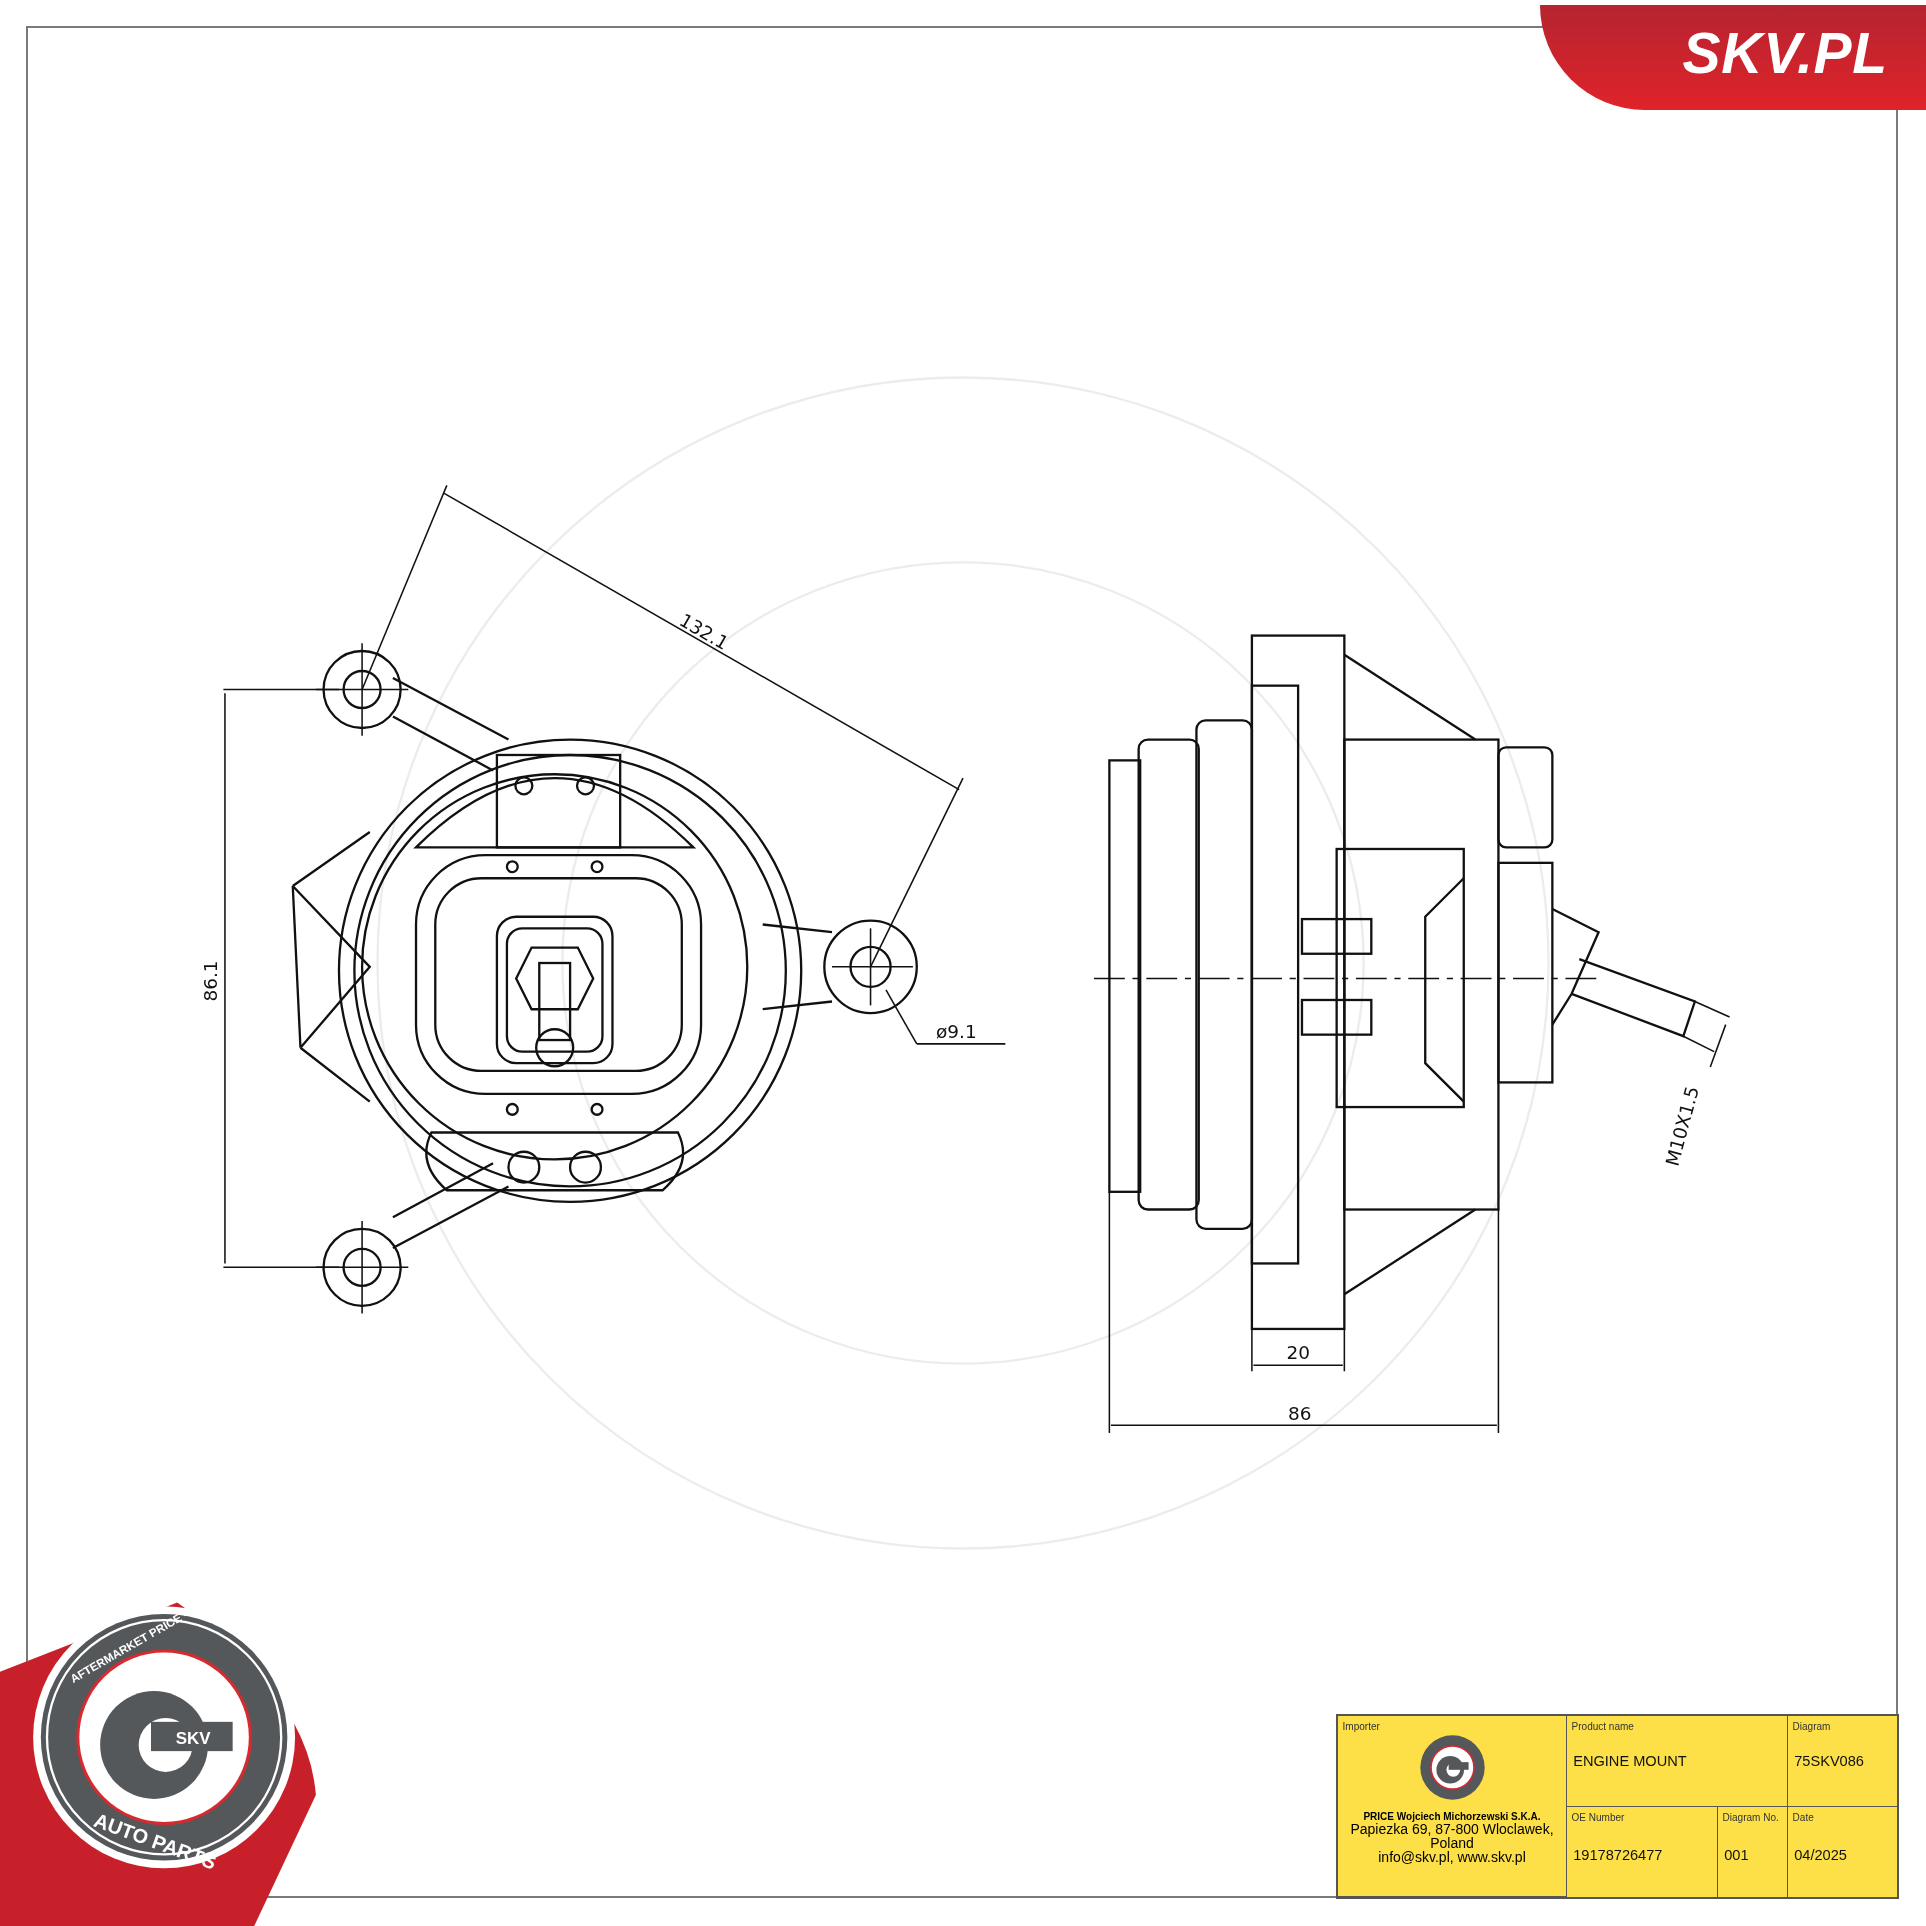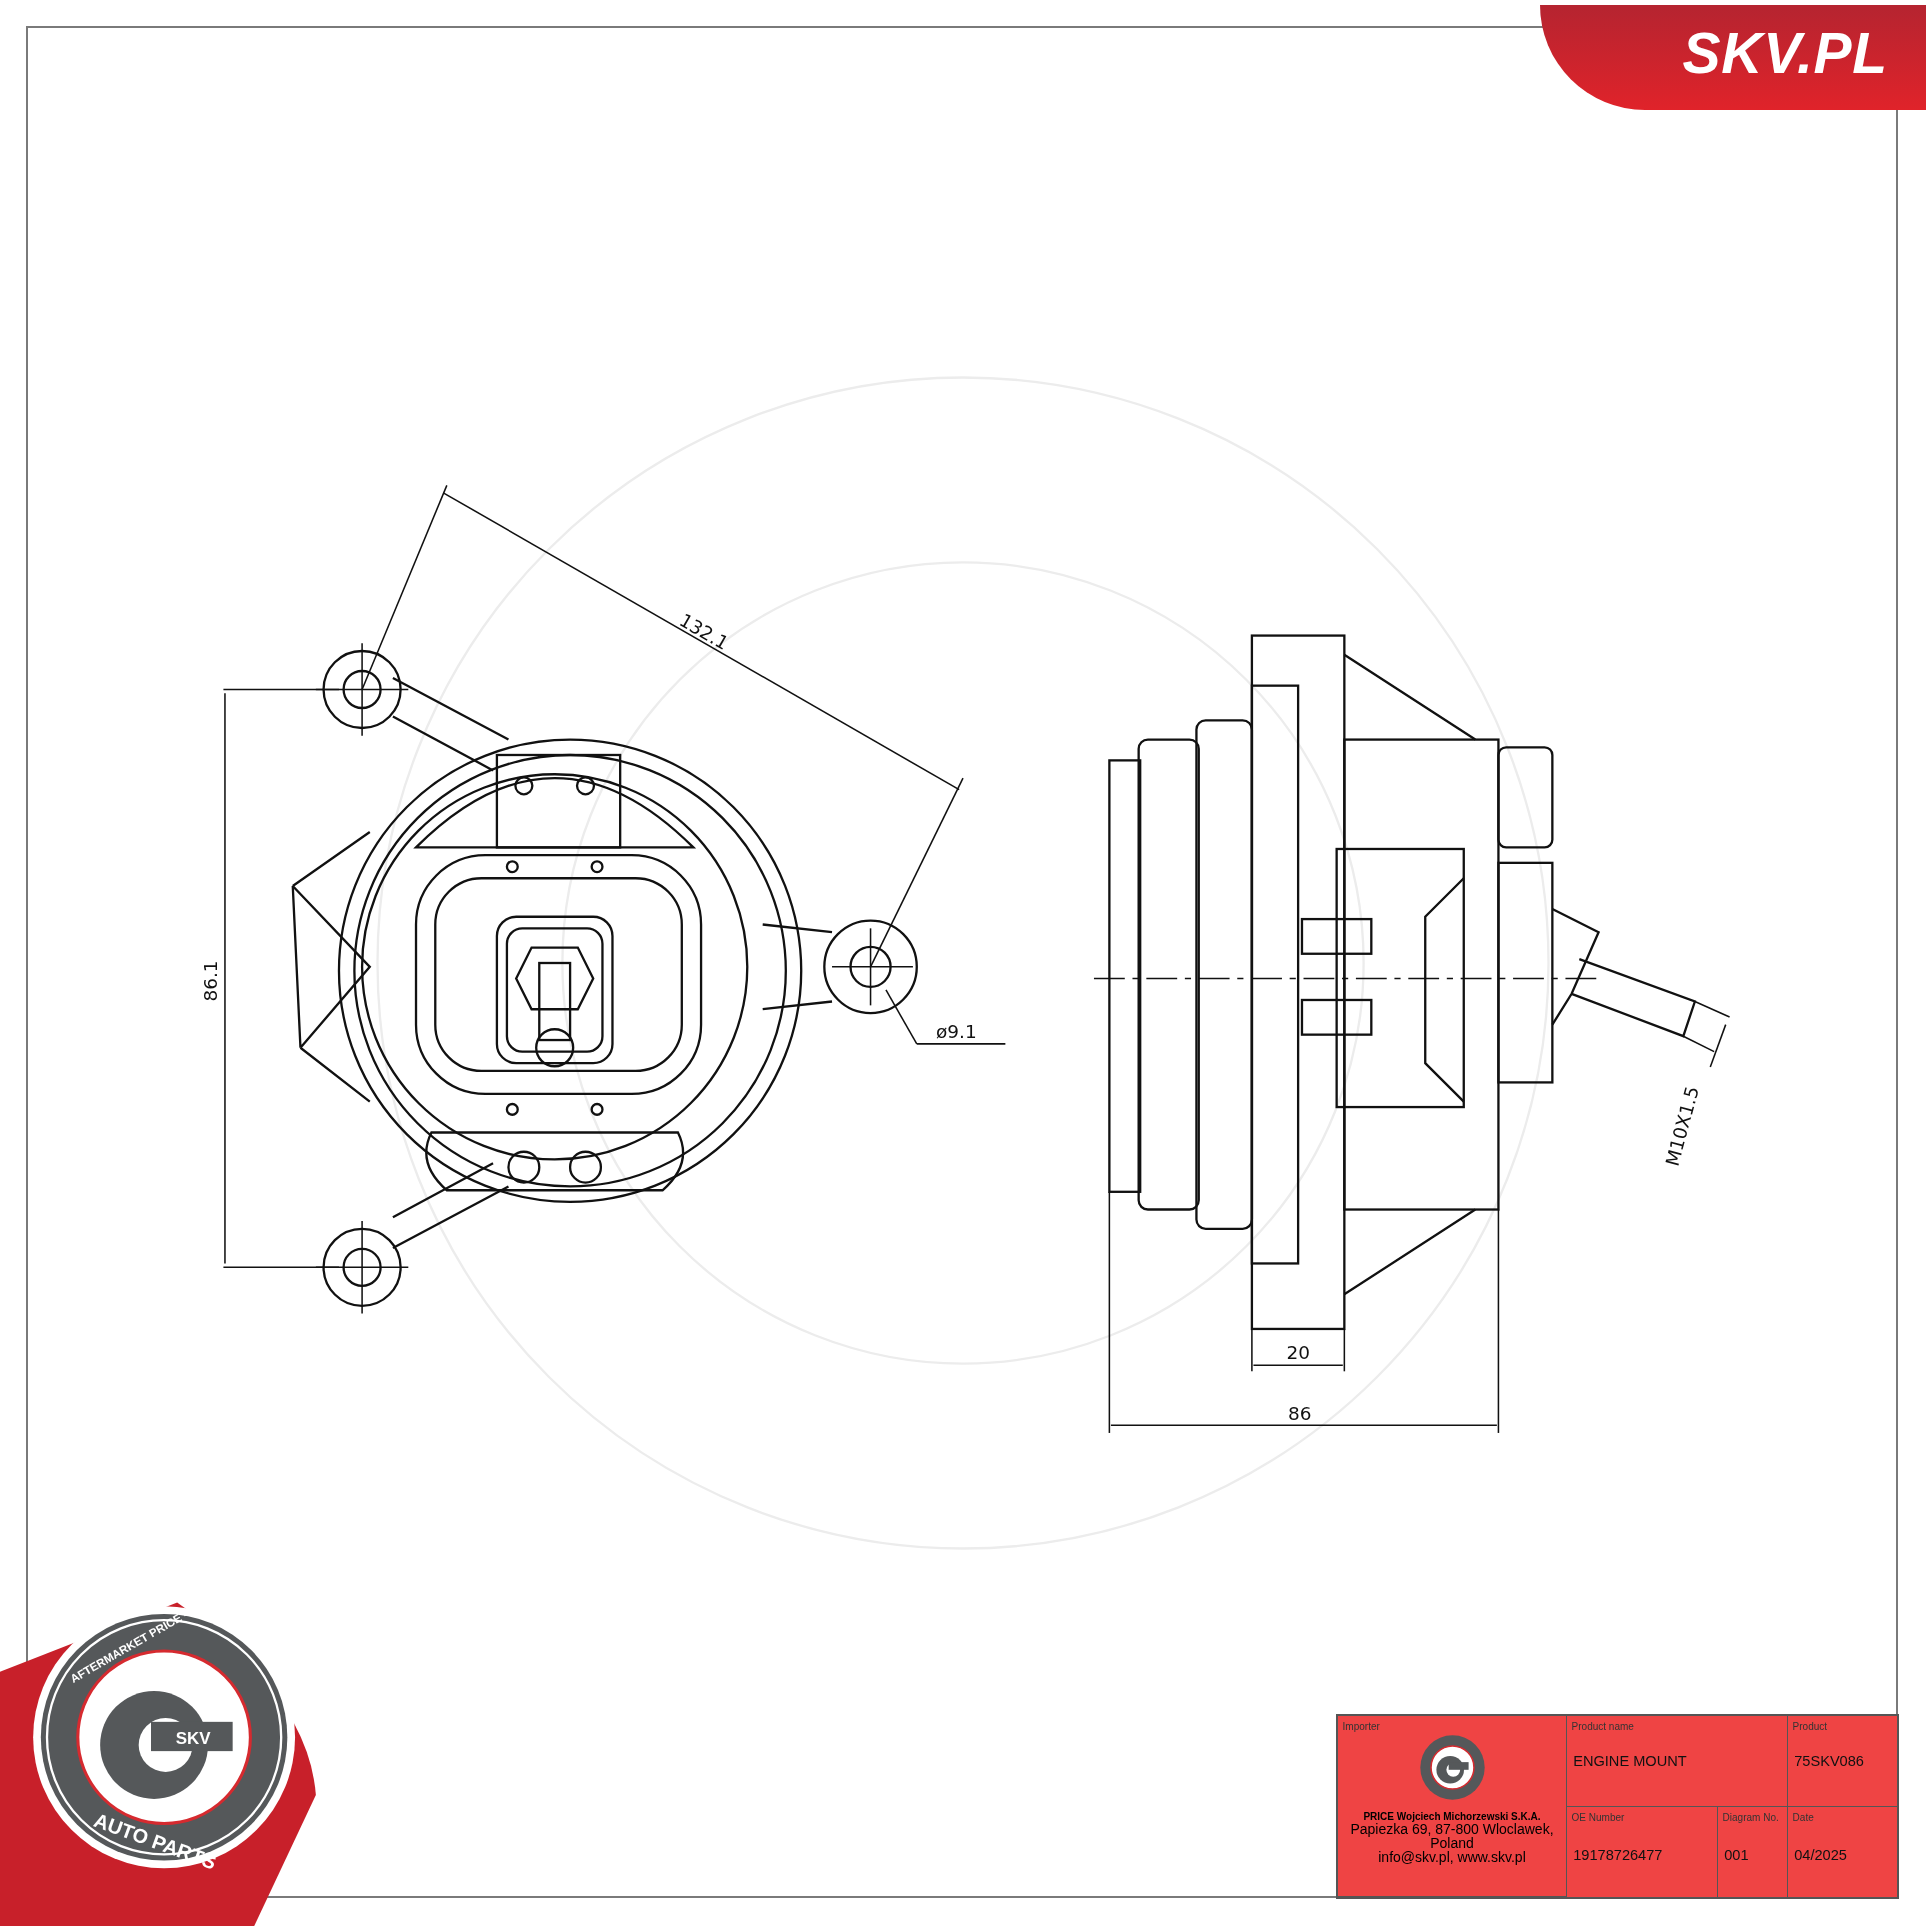--- a/index.html
+++ b/index.html
@@ -2,21 +2,21 @@
 <html style="font-size:12.3px"><head>
 <meta charset="utf-8">
 <style>
   html,body{margin:0;padding:0;background:#fff;}
   body{width:1926px;height:1926px;position:relative;overflow:hidden;font-family:"Liberation Sans",sans-serif;}
   .frame{position:absolute;left:26px;top:26px;width:1872px;height:1872px;border:2.3px solid #7a7a7a;box-sizing:border-box;}
   .brand{position:absolute;left:1540px;top:5px;width:387px;height:105px;background:linear-gradient(180deg,#b52430,#e0232a);border-bottom-left-radius:108px;}
   .brand-text{position:absolute;right:39px;top:15.4px;color:#fff;font-weight:bold;font-style:italic;font-size:57px;letter-spacing:0.8px;}
   svg.drawing{position:absolute;left:0;top:0;}
   .dimtxt{font-family:"DejaVu Sans",sans-serif;font-size:24px;fill:#111;}
-  .tb{position:absolute;left:1336px;top:1714px;width:563px;height:185px;border:2.3px solid #555;box-sizing:border-box;display:grid;grid-template-columns:229px 151px 70px 1fr;grid-template-rows:91px 1fr;background:#ef4444;}
+  .tb{position:absolute;left:1336px;top:1714px;width:563px;height:185px;border:2.3px solid #555;box-sizing:border-box;display:grid;grid-template-columns:229px 151px 70px 1fr;grid-template-rows:91px 1fr;background:#fde047;}
   .cell{border-right:1.5px solid #555;border-bottom:1.5px solid #555;position:relative;box-sizing:border-box;padding:4.6px;}
   .lbl{font-size:10px;color:#333;}
   .val{font-size:14.6px;color:#111;position:absolute;left:6.2px;}
   .imp{grid-row:1 / span 2;text-align:center;}
   .imp .lbl{text-align:left;}
   .imp-name{font-weight:bold;font-size:10px;margin-top:6.2px;}
   .imp-addr{font-size:14px;line-height:14px;}
   .product{grid-column:2 / span 2;}
 </style>
 </head>
@@ -155,21 +155,21 @@
     </svg>
     <div class="imp-name">PRICE Wojciech Michorzewski S.K.A.</div>
     <div class="imp-addr">Papiezka 69, 87-800 Wloclawek, Poland</div>
     <div class="imp-addr">info@skv.pl, www.skv.pl</div>
   </div>
   <div class="cell product">
     <div class="lbl">Product name</div>
     <div class="val" style="top:37px">ENGINE MOUNT</div>
   </div>
   <div class="cell" style="border-right:none">
-    <div class="lbl">Product</div>
+    <div class="lbl">Diagram</div>
     <div class="val" style="top:37px">75SKV086</div>
   </div>
   <div class="cell" style="border-bottom:none">
     <div class="lbl">OE Number</div>
     <div class="val" style="top:40px">19178726477</div>
   </div>
   <div class="cell" style="border-bottom:none">
     <div class="lbl">Diagram No.</div>
     <div class="val" style="top:40px">001</div>
   </div>

